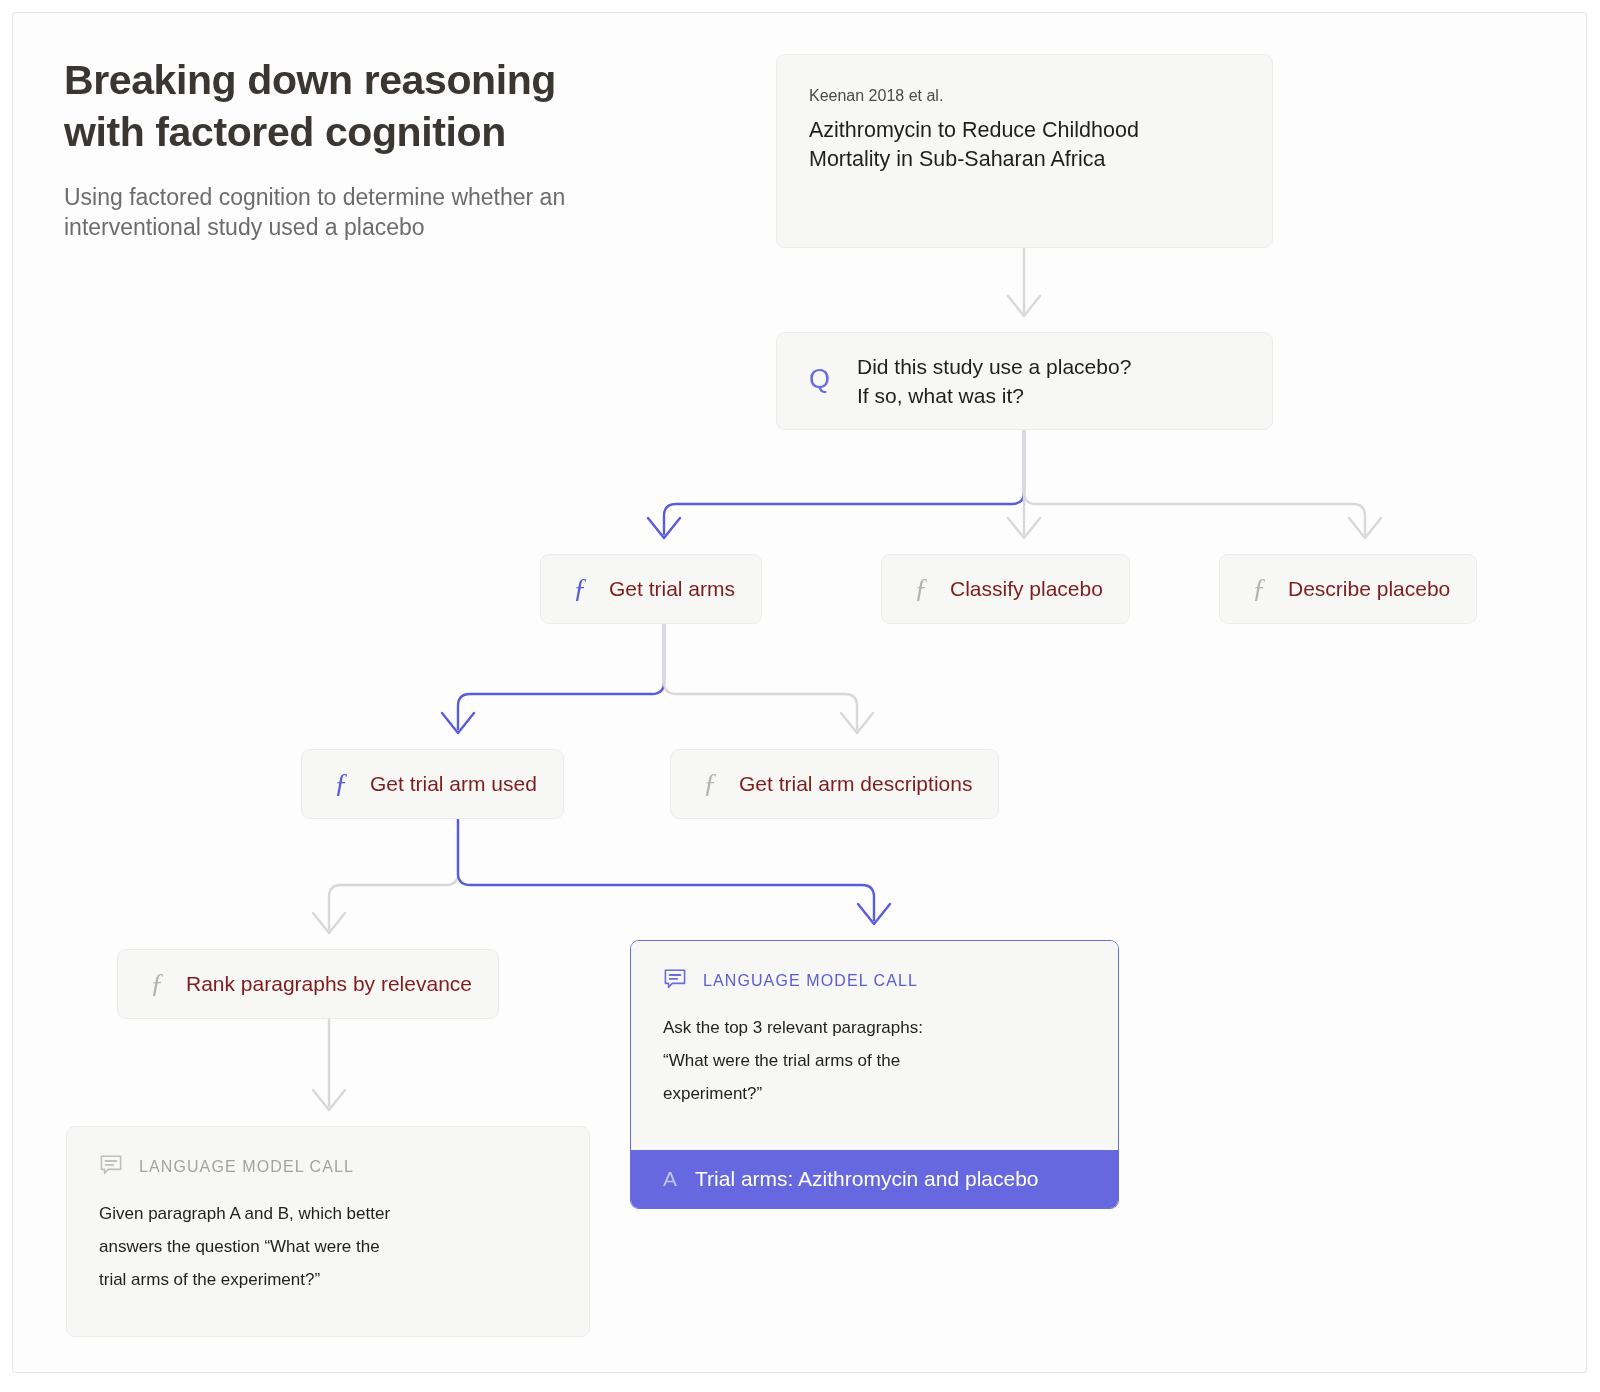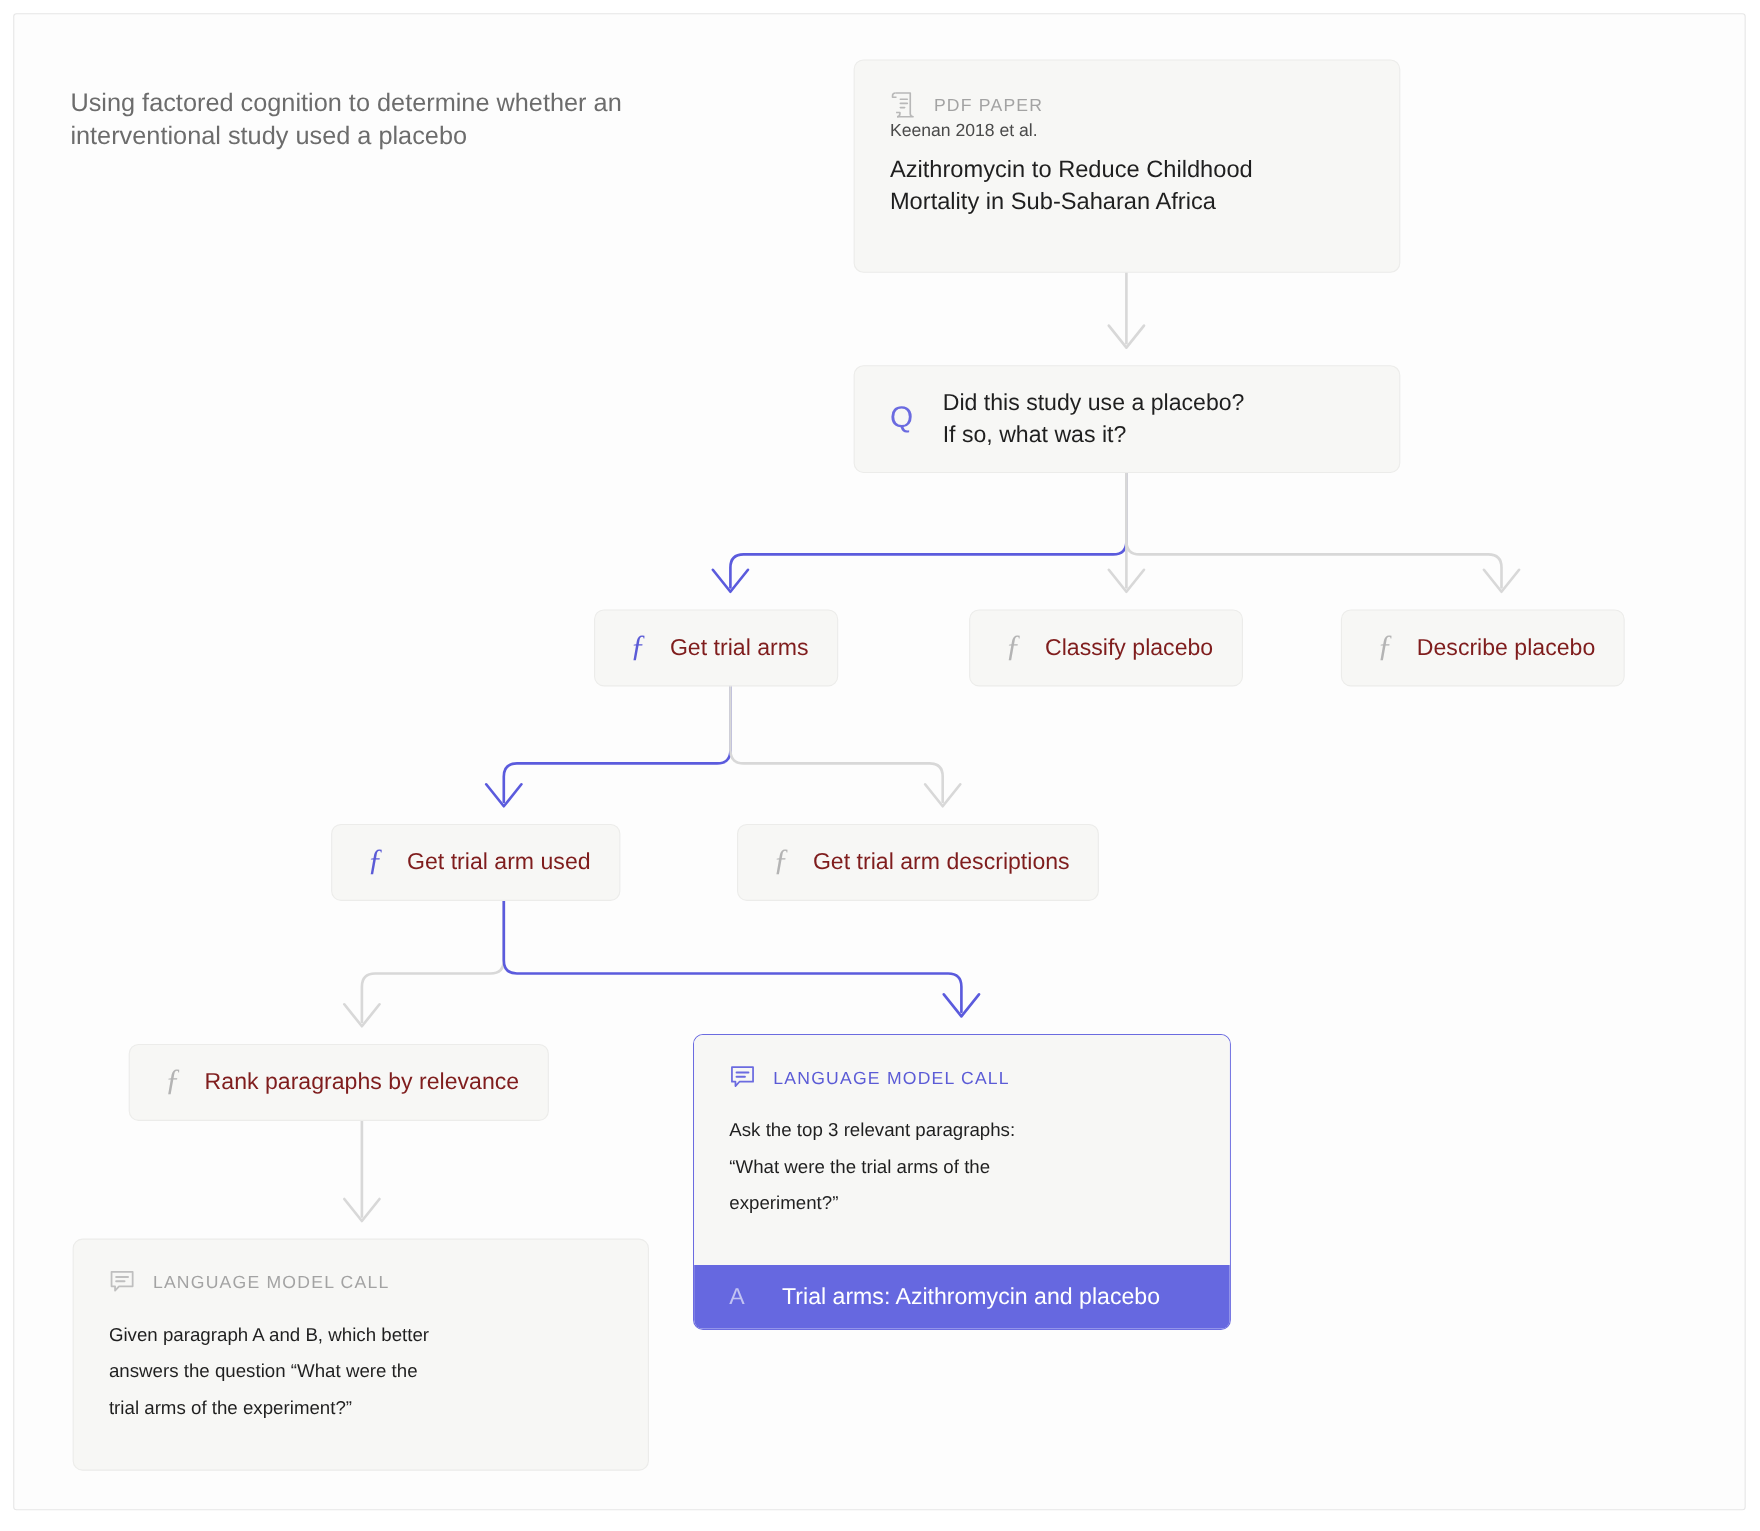--- a/index.html
+++ b/index.html
@@ -175,21 +175,21 @@
     height: 58px;
     padding: 0 32px;
   }
   .ans-letter {
     font-size: 21px;
     color: #c2c3f2;
     width: 16px;
     flex: 0 0 16px;
   }
   .ans-text {
-    margin-left: 32px;
+    margin-left: 16px;
     font-size: 21px;
     color: #ffffff;
     white-space: nowrap;
   }
 
   #lm-card-left  { left: 66px;  top: 1126px; width: 524px; }
   #lm-card-right { left: 630px; top: 940px;  width: 489px; }
 
   
   #node-get-trial-arms      { left: 540px;  top: 554px;  }
@@ -214,20 +214,22 @@
   .head.grey { stroke: #d8d8d8; }
   .head.blue { stroke: #5b5bdd; }
 </style>
 </head>
 <body>
 
 <div id="page">
   <div class="page-frame"></div>
 
   <div class="heading-block">
+    <h1 class="page-title">Breaking down reasoning
+with factored cognition</h1>
     <p class="page-subtitle">Using factored cognition to determine whether an
 interventional study used a placebo</p>
   </div>
 
   <svg id="wires" viewBox="0 0 1600 1392">
 
     <path class="wire blue" d="M1024 430 L1024 492 Q1024 504 1012 504 L676 504 Q664 504 664 516 L664 534"></path>
     <path class="head blue" d="M648 518 L664 538 L680 518"></path>
 
     <path class="wire grey" d="M1024 430 L1024 534"></path>
@@ -249,33 +251,20 @@
     <path class="head blue" d="M858 904 L874 924 L890 904"></path>
 
     <path class="wire grey" d="M329 1019 L329 1106"></path>
     <path class="head grey" d="M313 1090 L329 1110 L345 1090"></path>
 
     <path class="wire grey" d="M1024 248 L1024 312"></path>
     <path class="head grey" d="M1008 296 L1024 316 L1040 296"></path>
   </svg>
 
   <div class="node" id="paper-card">
-    <div class="card-head">
-      <span>
-        <svg width="24" height="26" viewBox="0 0 24 26" aria-hidden="true">
-          <path d="M5 2.5 h13.5 v19 a2.6 2.6 0 0 0 2.6 2.6 H6.5" fill="none" stroke="#b8b8b8" stroke-width="1.5" stroke-linejoin="round"></path>
-          <path d="M5 2.5 a2.6 2.6 0 0 0 -2.6 2.6 v1.3 h3.6" fill="none" stroke="#b8b8b8" stroke-width="1.5" stroke-linejoin="round"></path>
-          <path d="M6.5 24.1 a2.6 2.6 0 0 0 2.6 -2.6 v-1.2 H5.6" fill="none" stroke="#b8b8b8" stroke-width="1.5" stroke-linejoin="round"></path>
-          <line x1="9.5" y1="8.2" x2="15.8" y2="8.2" stroke="#b8b8b8" stroke-width="1.5" stroke-linecap="round"></line>
-          <line x1="9.5" y1="12" x2="15.8" y2="12" stroke="#b8b8b8" stroke-width="1.5" stroke-linecap="round"></line>
-          <line x1="9.5" y1="15.8" x2="13.4" y2="15.8" stroke="#b8b8b8" stroke-width="1.5" stroke-linecap="round"></line>
-        </svg>
-      </span>
-      <span class="card-kicker">PDF PAPER</span>
-    </div>
     <div class="paper-authors">Keenan 2018 et al.</div>
     <div class="paper-title">Azithromycin to Reduce Childhood
 Mortality in Sub-Saharan Africa</div>
   </div>
 
   <div class="node" id="question-card">
     <span class="q-glyph">Q</span>
     <span class="q-text">Did this study use a placebo?
 If so, what was it?</span>
   </div>

